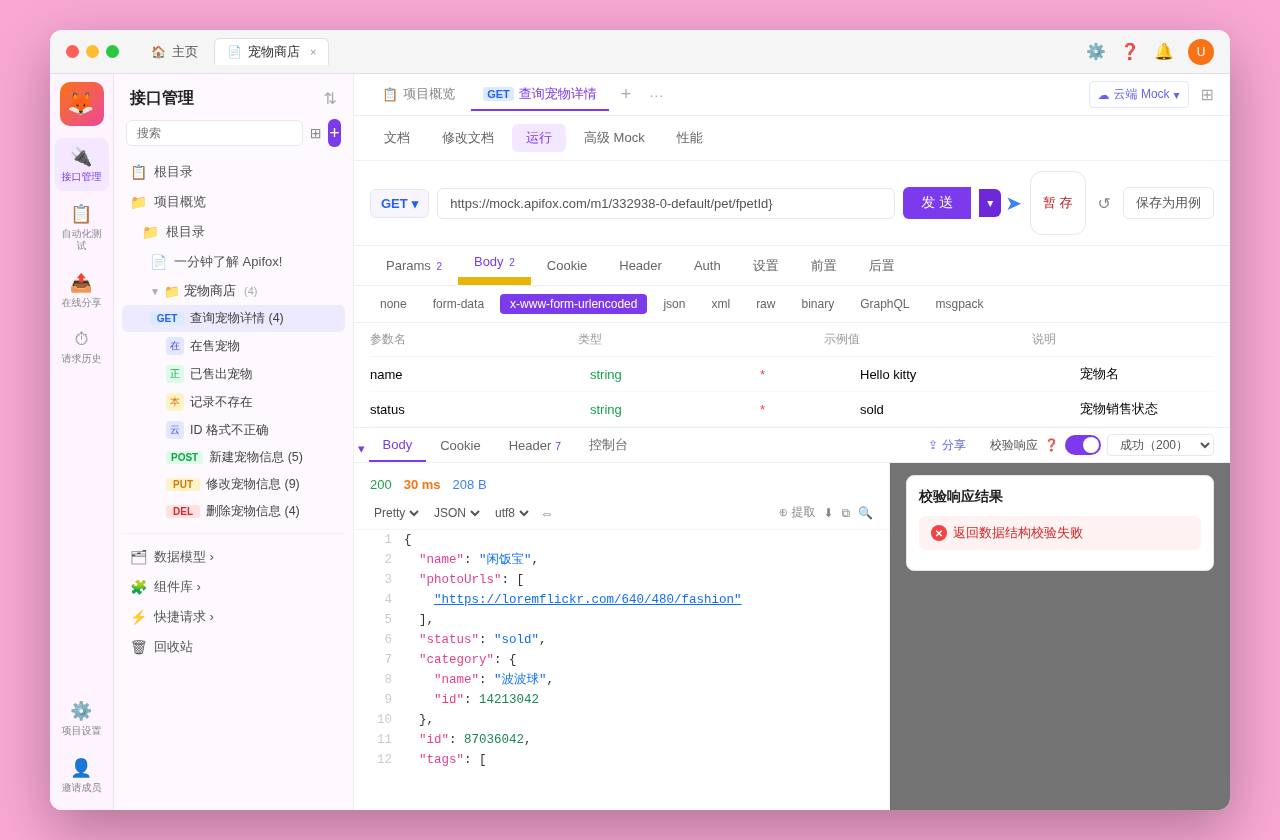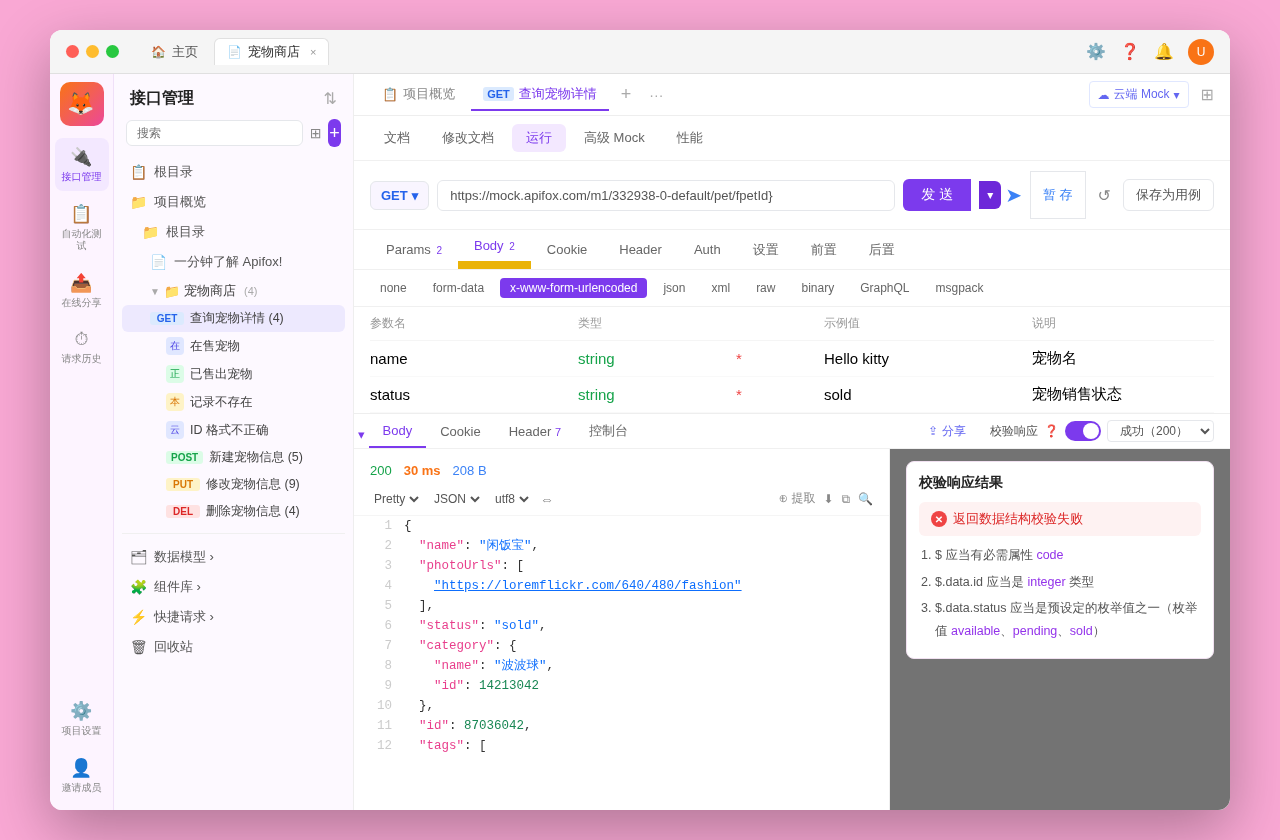--- a/index.html
+++ b/index.html
@@ -357,24 +357,24 @@
       font-size: 12px;
     }
     .cursor-arrow {
       color: #3b82f6;
       font-size: 20px;
       margin-left: -4px;
     }
     .save-temp-btn {
       background: transparent;
       border: 1px solid #e5e7eb;
-      border-radius: 0;
-      padding: 14px 12px;
-      font-size: 13px;
-      color: #3b82f6;
+      border-radius: 12px;
+      padding: 22px 12px;
+      font-size: 13px;
+      color: #b91c1c;
       cursor: pointer;
     }
     .refresh-btn {
       background: transparent;
       border: none;
       color: #888;
       font-size: 16px;
       cursor: pointer;
       padding: 4px;
     }
@@ -441,23 +441,23 @@
       grid-template-columns: 200px 150px 80px 200px 1fr;
       gap: 8px;
       padding: 8px 0;
       font-size: 12px;
       color: #999;
       border-bottom: 1px solid #f5f5f5;
     }
     .params-table-row {
       display: grid;
       grid-template-columns: 200px 150px 80px 200px 1fr;
-      gap: 8px;
+      gap: 20px;
       padding: 8px 0;
-      font-size: 15px;
+      font-size: 13px;
       border-bottom: 1px solid #f9f9f9;
       align-items: center;
     }
     .type-string { color: #16a34a; }
     .required-star { color: #ef4444; }
     
     .response-area {
       flex: 1;
       border-top: 1px solid #eee;
       display: flex;
@@ -976,30 +976,19 @@
               </div>
           </div>
 
           <div class="right-panel">
             <div class="validate-section">
               <div class="validate-title">校验响应结果</div>
               <div class="error-badge">
                 <div class="error-dot">✕</div>
                 <span>返回数据结构校验失败</span>
               </div>
-              <ol class="error-list">
-                <li>
-                  $ 应当有必需属性 <span class="code-keyword">code</span>
-                </li>
-                <li>
-                  $.data.id 应当是 <span class="code-keyword">integer</span> 类型
-                </li>
-                <li>
-                  $.data.status 应当是预设定的枚举值之一（枚举值 <span class="code-keyword">available</span>、<span class="code-keyword">pending</span>、<span class="code-keyword">sold</span>）
-                </li>
-              </ol>
             </div>
           </div>
         </div>
       </div>
     </div>
   </div>
 </div>
 
 </body></html>

